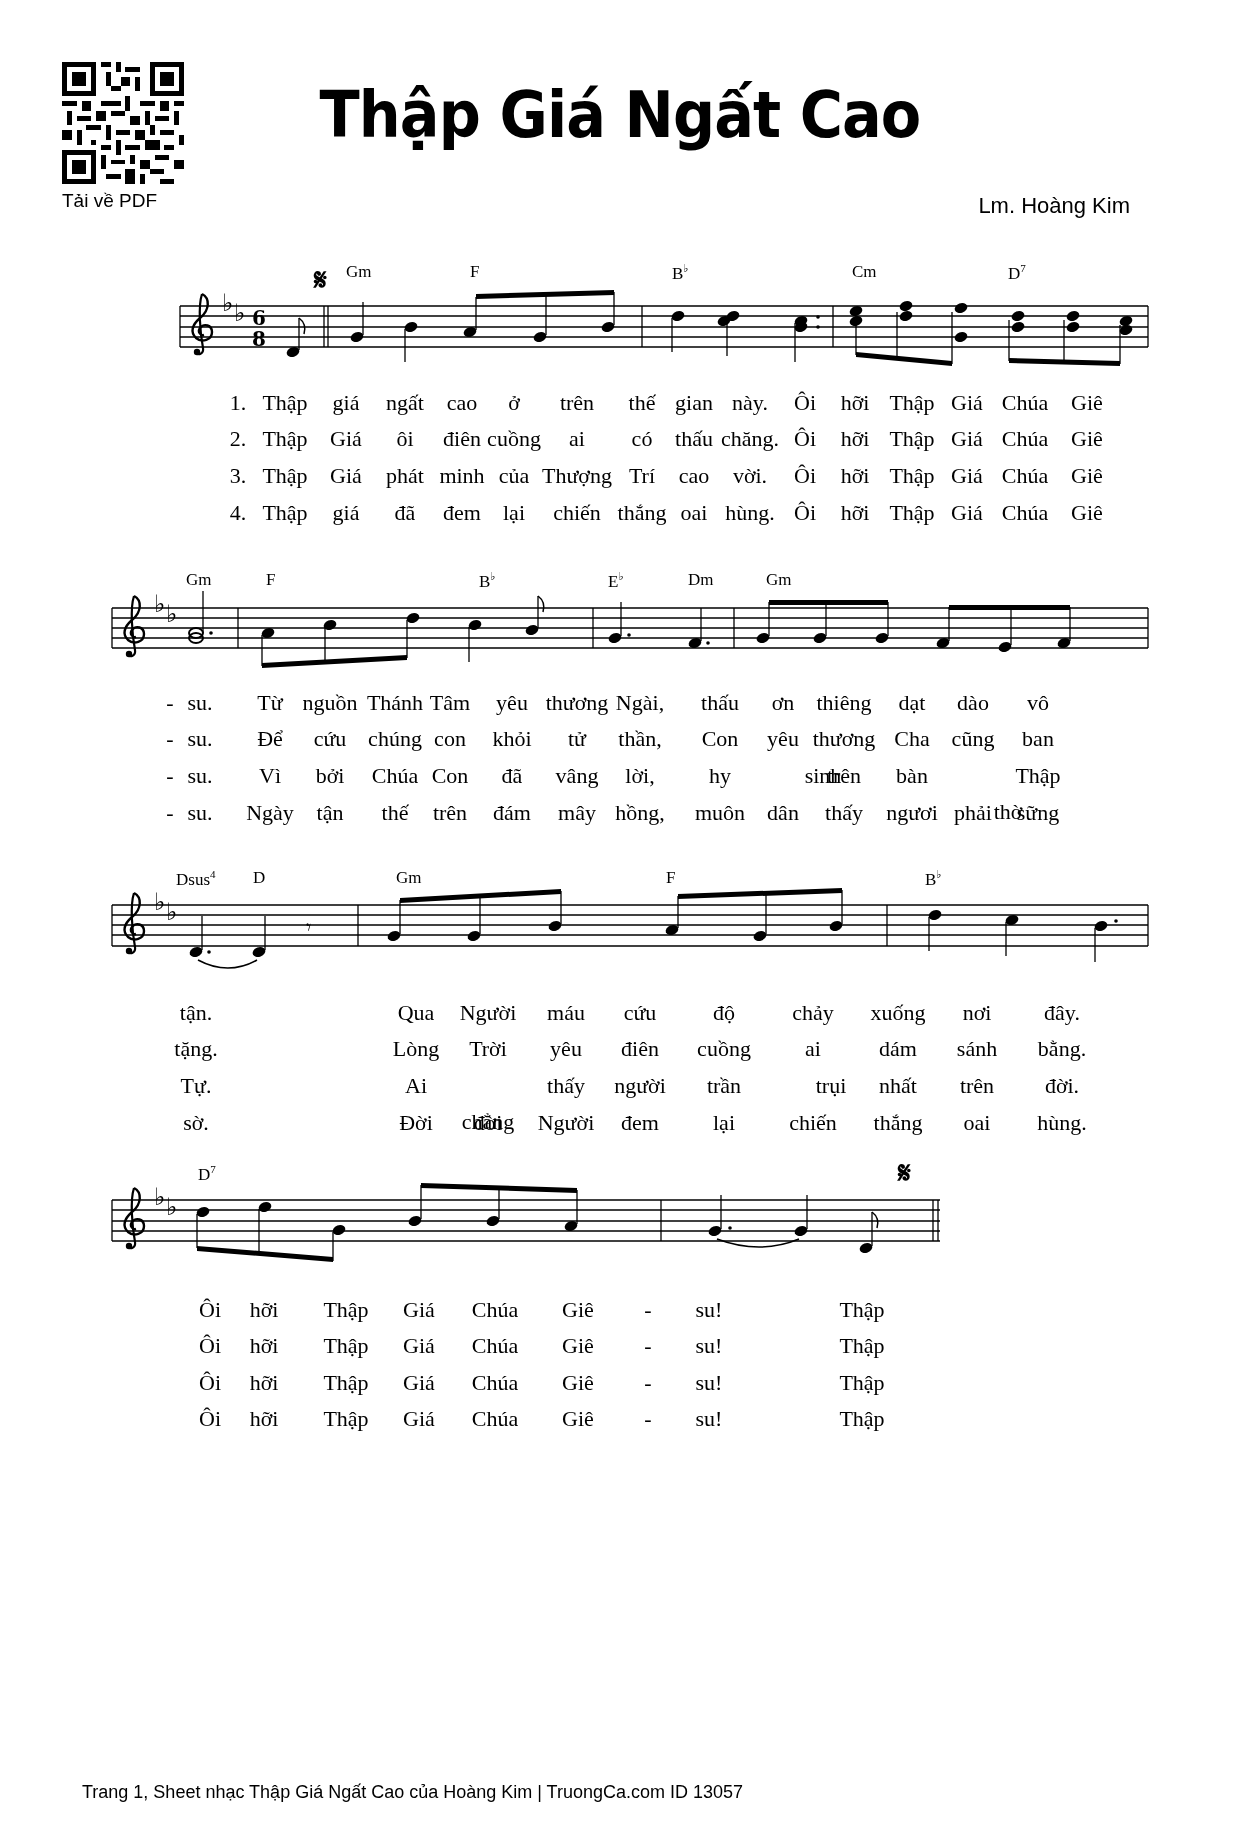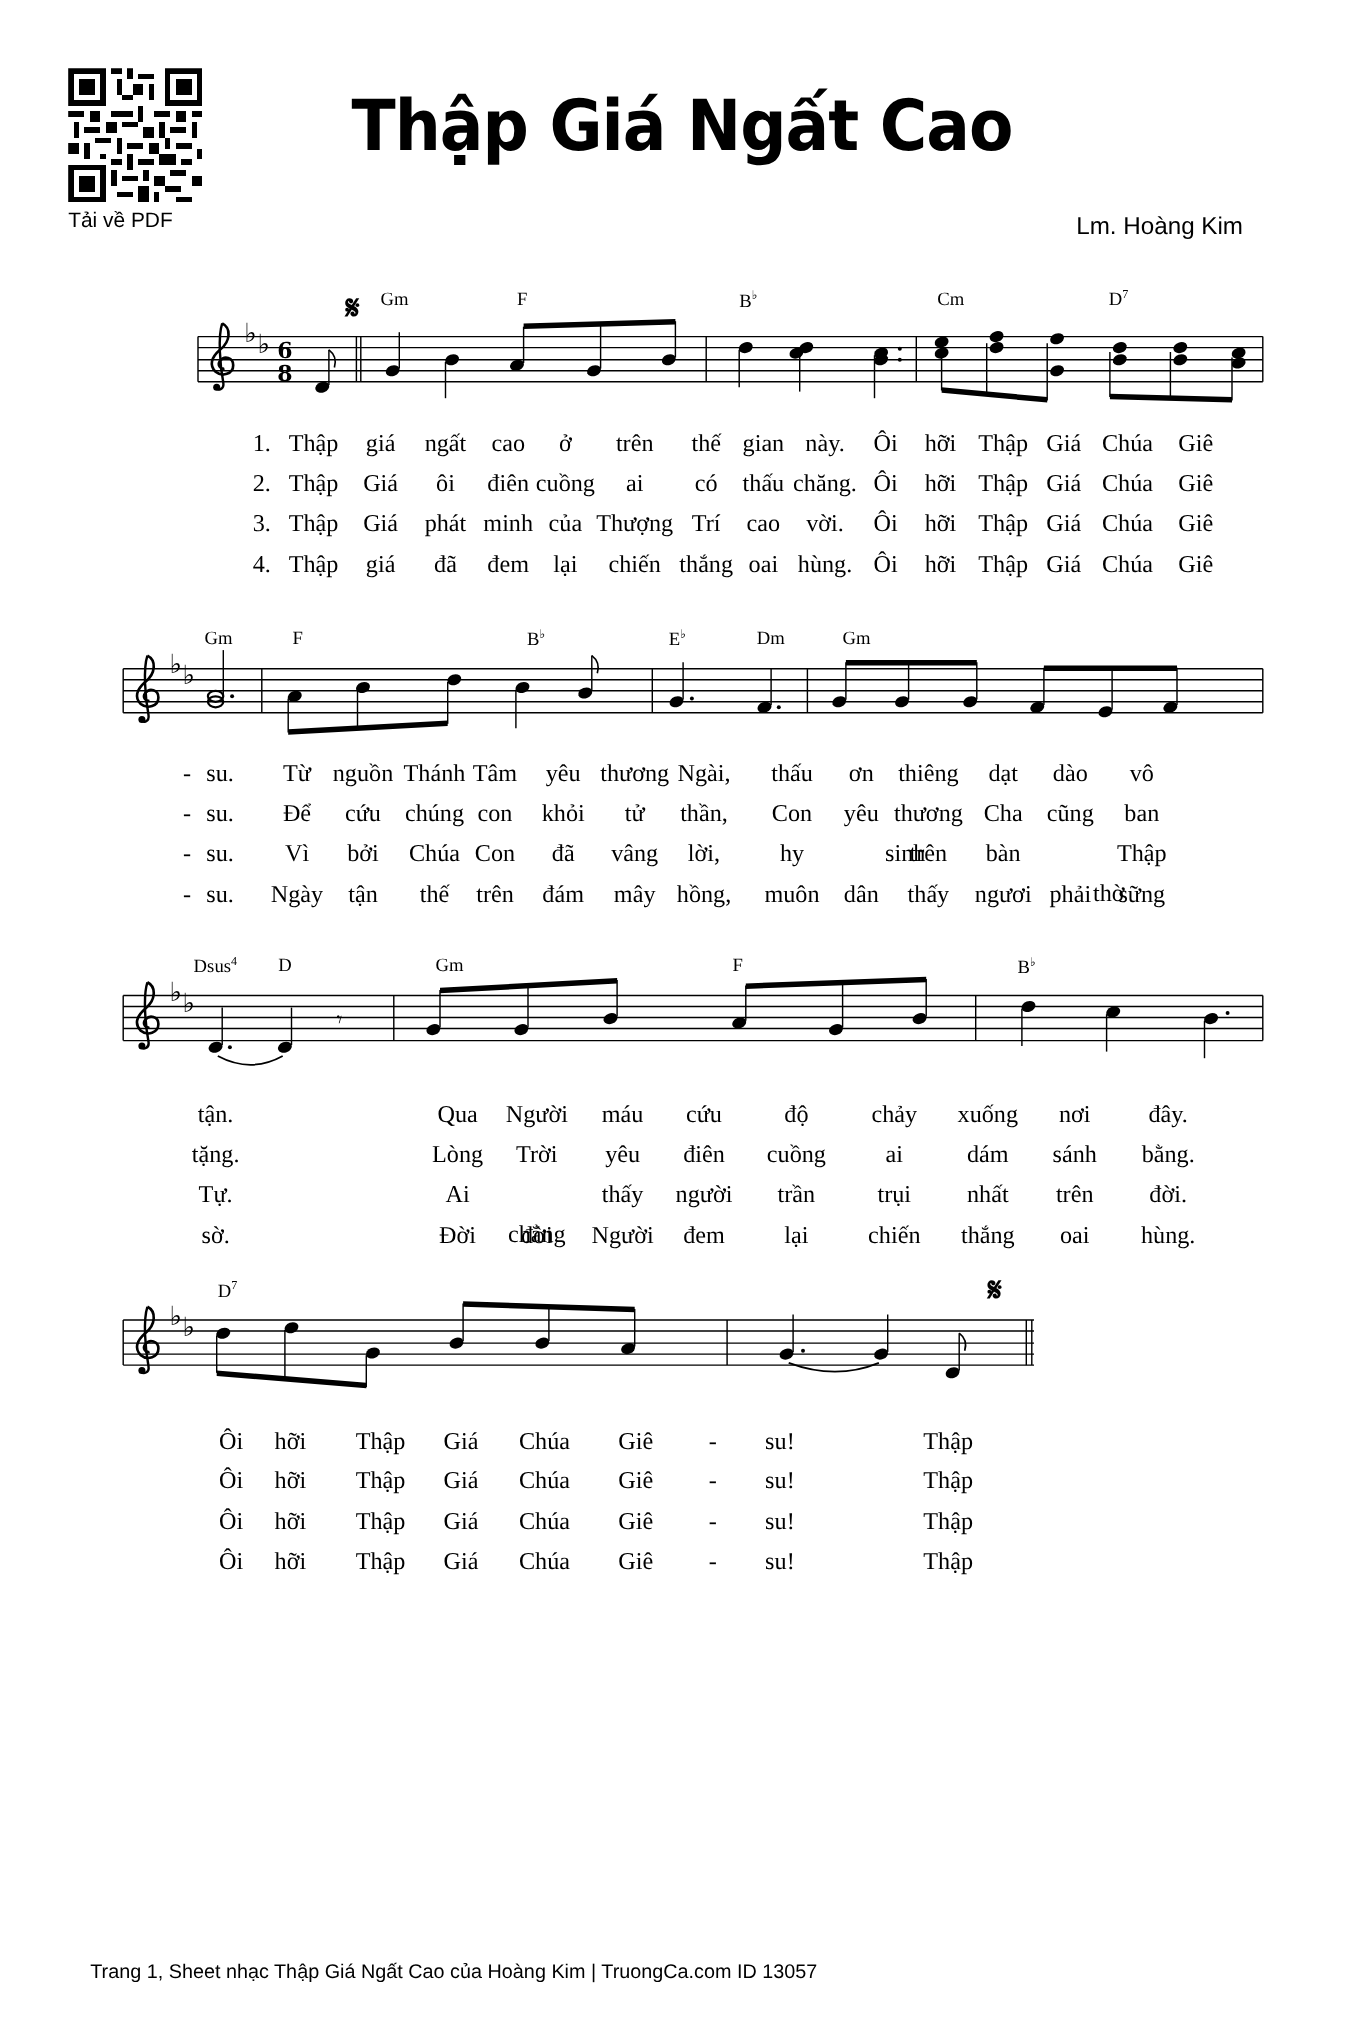--- a/index.html
+++ b/index.html
@@ -482,21 +482,21 @@
         <span style="left: 977px;">sánh</span>
         <span style="left: 1062px;">bằng.</span>
       </div>
       <div class="abs lyric-row" style="left: 0px; top: 1073px;">
         <span style="left: 196px;">Tự.</span>
         <span style="left: 416px;">Ai</span>
         <span style="left: 488px; margin-top: 36px;">chẳng</span>
         <span style="left: 566px;">thấy</span>
         <span style="left: 640px;">người</span>
         <span style="left: 724px;">trần</span>
-        <span style="left: 813px;">trụi</span>
+        <span style="left: 831px;">trụi</span>
         <span style="left: 898px;">nhất</span>
         <span style="left: 977px;">trên</span>
         <span style="left: 1062px;">đời.</span>
       </div>
       <div class="abs lyric-row" style="left: 0px; top: 1110px;">
         <span style="left: 196px;">sờ.</span>
         <span style="left: 416px;">Đời</span>
         <span style="left: 488px;">đời</span>
         <span style="left: 566px;">Người</span>
         <span style="left: 640px;">đem</span>

